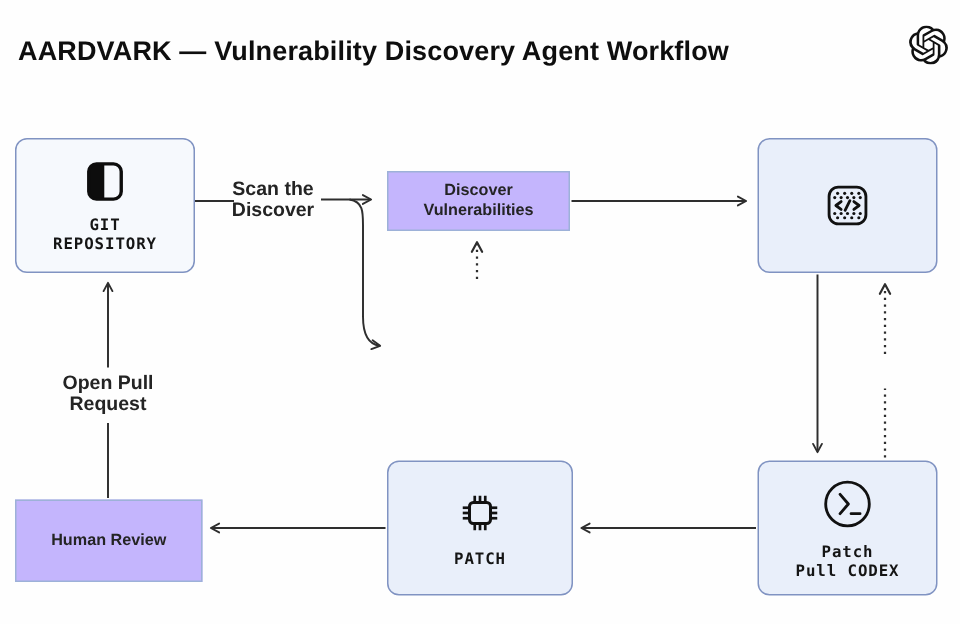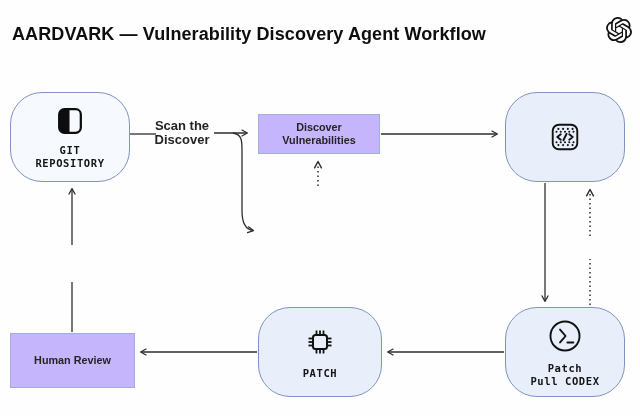--- a/index.html
+++ b/index.html
@@ -14,21 +14,21 @@
   .logo { position:absolute; left:606px; top:17px; width:26px; height:26px; }
 
   .edges { position:absolute; left:0; top:0; width:640px; height:416px; }
   .edge-line { fill:none; stroke:#2e2e2e; stroke-width:1.3px; }
   .edge-line.dashed { stroke-dasharray:1.5 3; stroke-width:1.5px; }
 
   .node {
     position:absolute; display:flex; flex-direction:column;
     align-items:center; justify-content:center; gap:7px; box-sizing:border-box;
   }
-  .node.pill { border:1.4px solid #8093c2; border-radius:32px; background:#e9effa; }
+  .node.pill { border:1.4px solid #8093c2; border-radius:8px; background:#e9effa; }
   .node.pill.light { background:#f6f9fd; }
   .node.rect { border:1.3px solid #9db1d8; background:#c4b5fd; gap:0; }
 
   .icon { display:block; line-height:0; }
 
   .mono-label {
     font-family:"DejaVu Sans Mono", monospace;
     font-size:10.5px; font-weight:700; letter-spacing:0.6px;
     line-height:13px; color:#151515; text-align:center;
   }
@@ -185,15 +185,19 @@
     <span class="sans-label">
       <span class="ln">Human Review</span>
     </span>
   </div>
 
   <div class="edge-label" style="left:150px; top:119px; width:64px;">
     <span class="ln">Scan the</span>
     <span class="ln">Discover</span>
   </div>
 
+  <div class="edge-label" style="left:30px; top:248px; width:84px;">
+    <span class="ln">Open Pull</span>
+    <span class="ln">Request</span>
+  </div>
 
 
 </div>
 
 </body></html>

